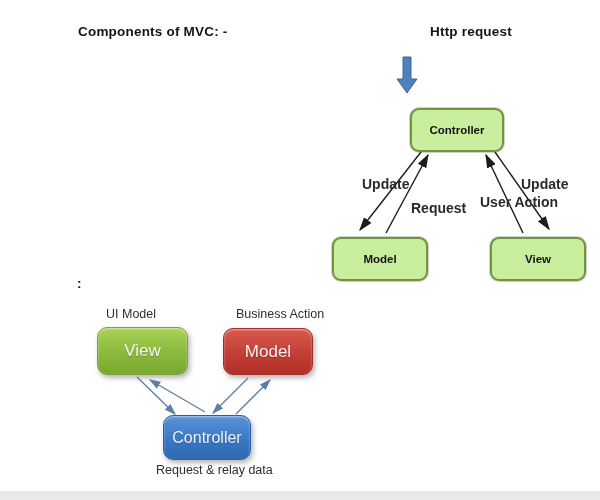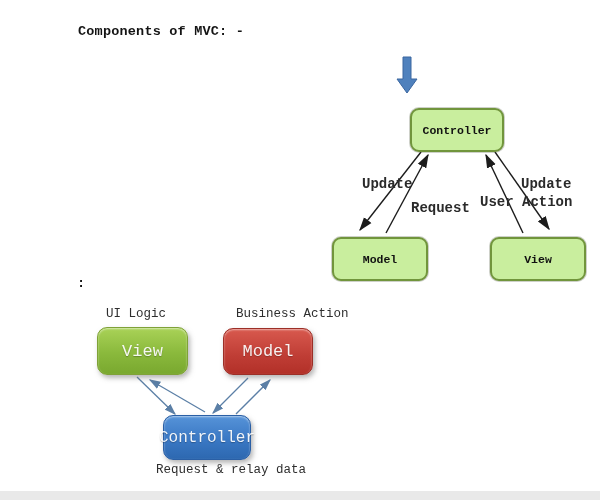--- a/index.html
+++ b/index.html
@@ -1,18 +1,18 @@
 <!DOCTYPE html>
 <html><head>
 <meta charset="utf-8">
 <style>
   html,body{margin:0;padding:0;background:#fff;}
   #stage{
     position:relative;width:600px;height:500px;background:#ffffff;overflow:hidden;
-    font-family:Liberation Mono, monospace;
+    font-family:Liberation Sans, sans-serif;
   }
   .abs{position:absolute;}
   .title{font-size:13.5px;font-weight:bold;color:#141414;letter-spacing:.2px;}
   
   .gnode{
     position:absolute;background:#c9ee9e;border:2px solid #71953c;border-radius:9px;
     box-shadow:0 0 0 1px rgba(60,70,40,.25);
     display:flex;align-items:center;justify-content:center;
     font-size:11.5px;font-weight:bold;color:#111;
   }
@@ -31,20 +31,21 @@
   .lnode.controller{background:linear-gradient(180deg,#5693d8 0%,#3a78c4 55%,#2d68b0 100%);border:1px solid #2a5fa5;font-size:16px;}
   .bottom-strip{position:absolute;left:0;top:491px;width:600px;height:9px;background:#e9e9e9;}
   svg{position:absolute;left:0;top:0;}
 </style>
 </head>
 <body>
 
 <div id="stage">
 
   <div class="abs title" style="left:78px;top:24px;">Components of MVC: -</div>
+  <div class="abs title" style="left:430px;top:24px;">Http request</div>
   <div class="abs title" style="left:77px;top:276px;">:</div>
 
   <svg width="600" height="500" viewBox="0 0 600 500">
     <defs>
       <marker id="mk-black" viewBox="0 0 10 8" refX="9" refY="4" markerWidth="10" markerHeight="8" orient="auto">
         <path d="M0,0.6 L10,4 L0,7.4 Z" fill="#1c1c1c"></path>
       </marker>
       <marker id="mk-blue" viewBox="0 0 9 7" refX="8" refY="3.5" markerWidth="9" markerHeight="7" orient="auto">
         <path d="M0,0.4 L9,3.5 L0,6.6 Z" fill="#5b7fa6"></path>
       </marker>
@@ -77,21 +78,21 @@
   </div>
   <div class="gnode" style="left:490px;top:237px;width:92px;height:40px;">
     <span>View</span>
   </div>
 
   <div class="edge-label" style="left:362px;top:176px;">Update</div>
   <div class="edge-label" style="left:411px;top:200px;">Request</div>
   <div class="edge-label" style="left:464px;top:194px;margin-left:16px;">User Action</div>
   <div class="edge-label" style="left:521px;top:176px;">Update</div>
 
-  <div class="caption" style="left:106px;top:307px;">UI Logic</div>
+  <div class="caption" style="left:106px;top:307px;">UI Model</div>
   <div class="caption" style="left:236px;top:307px;">Business Action</div>
   <div class="caption" style="left:156px;top:463px;">Request &amp; relay data</div>
 
   <div class="lnode view" style="left:97px;top:327px;width:89px;height:46px;">
     <span>View</span>
   </div>
   <div class="lnode model" style="left:223px;top:328px;width:88px;height:45px;">
     <span>Model</span>
   </div>
   <div class="lnode controller" style="left:163px;top:415px;width:86px;height:43px;">

